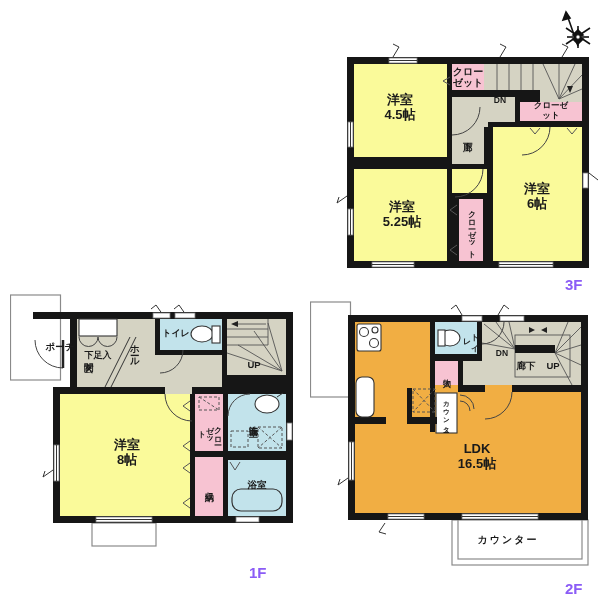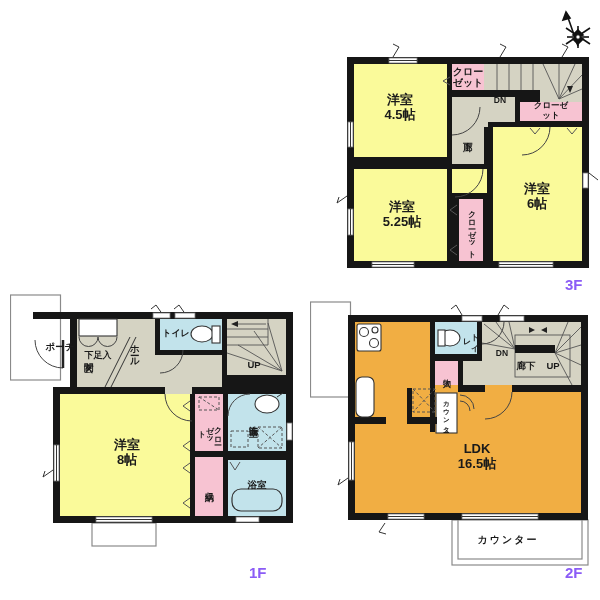--- a/index.html
+++ b/index.html
@@ -313,15 +313,15 @@
     <div class="lbl" style="left:158px;top:160px;font-size:13px;margin-left:9px;">LDK
 16.5帖</div>
     <div class="lbl vtext" style="left:160px;top:41px;font-size:8px;height:28px;">トイレ</div>
     <div class="lbl vtext" style="left:136px;top:76px;font-size:8px;height:19px;">物入</div>
     <div class="lbl vtext" style="left:136px;top:116px;font-size:6.5px;height:38px;">カウンター</div>
     <div class="lbl" style="left:192px;top:57px;font-size:8.5px;">DN</div>
     <div class="lbl" style="left:216px;top:69px;font-size:9.5px;">廊下</div>
     <div class="lbl" style="left:243px;top:69px;font-size:9.5px;">UP</div>
     <div class="lbl" style="left:198px;top:243px;font-size:10px;letter-spacing:2px;">カウンター</div>
   </div>
-  <div class="floorname" style="left:565px;top:564px;">2F</div>
+  <div class="floorname" style="left:565px;top:580px;">2F</div>
 
 </div>
 
 </body></html>

